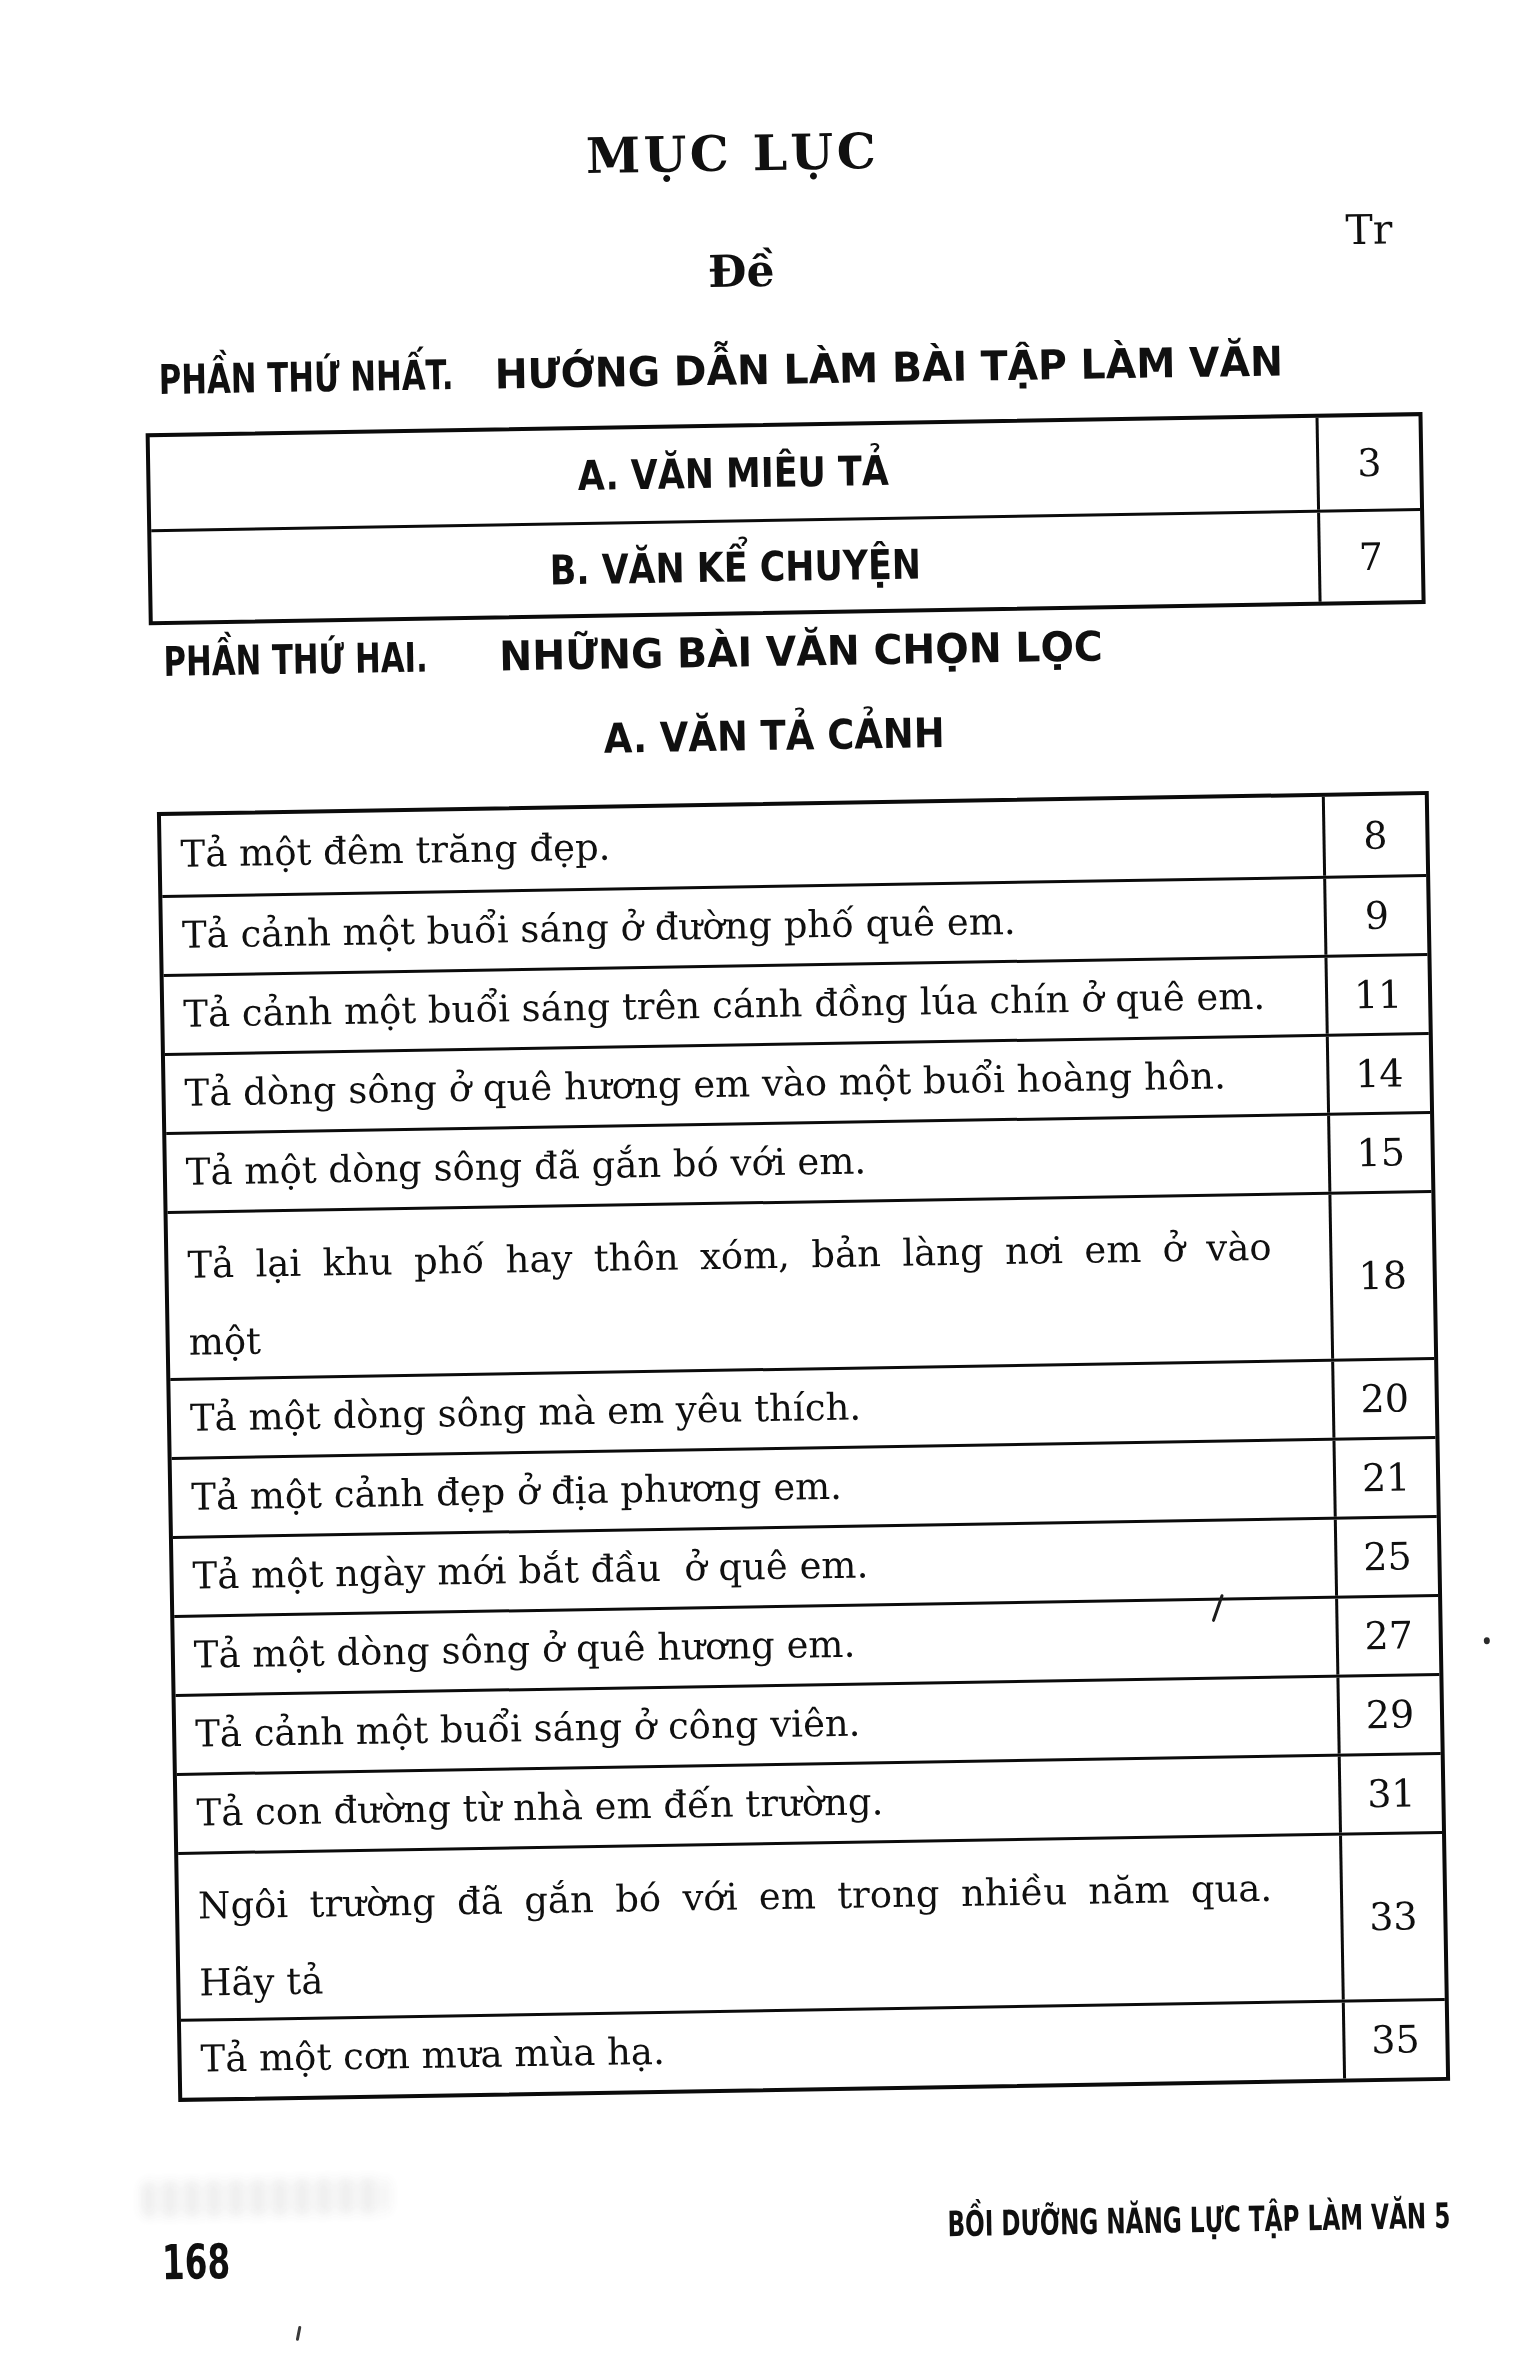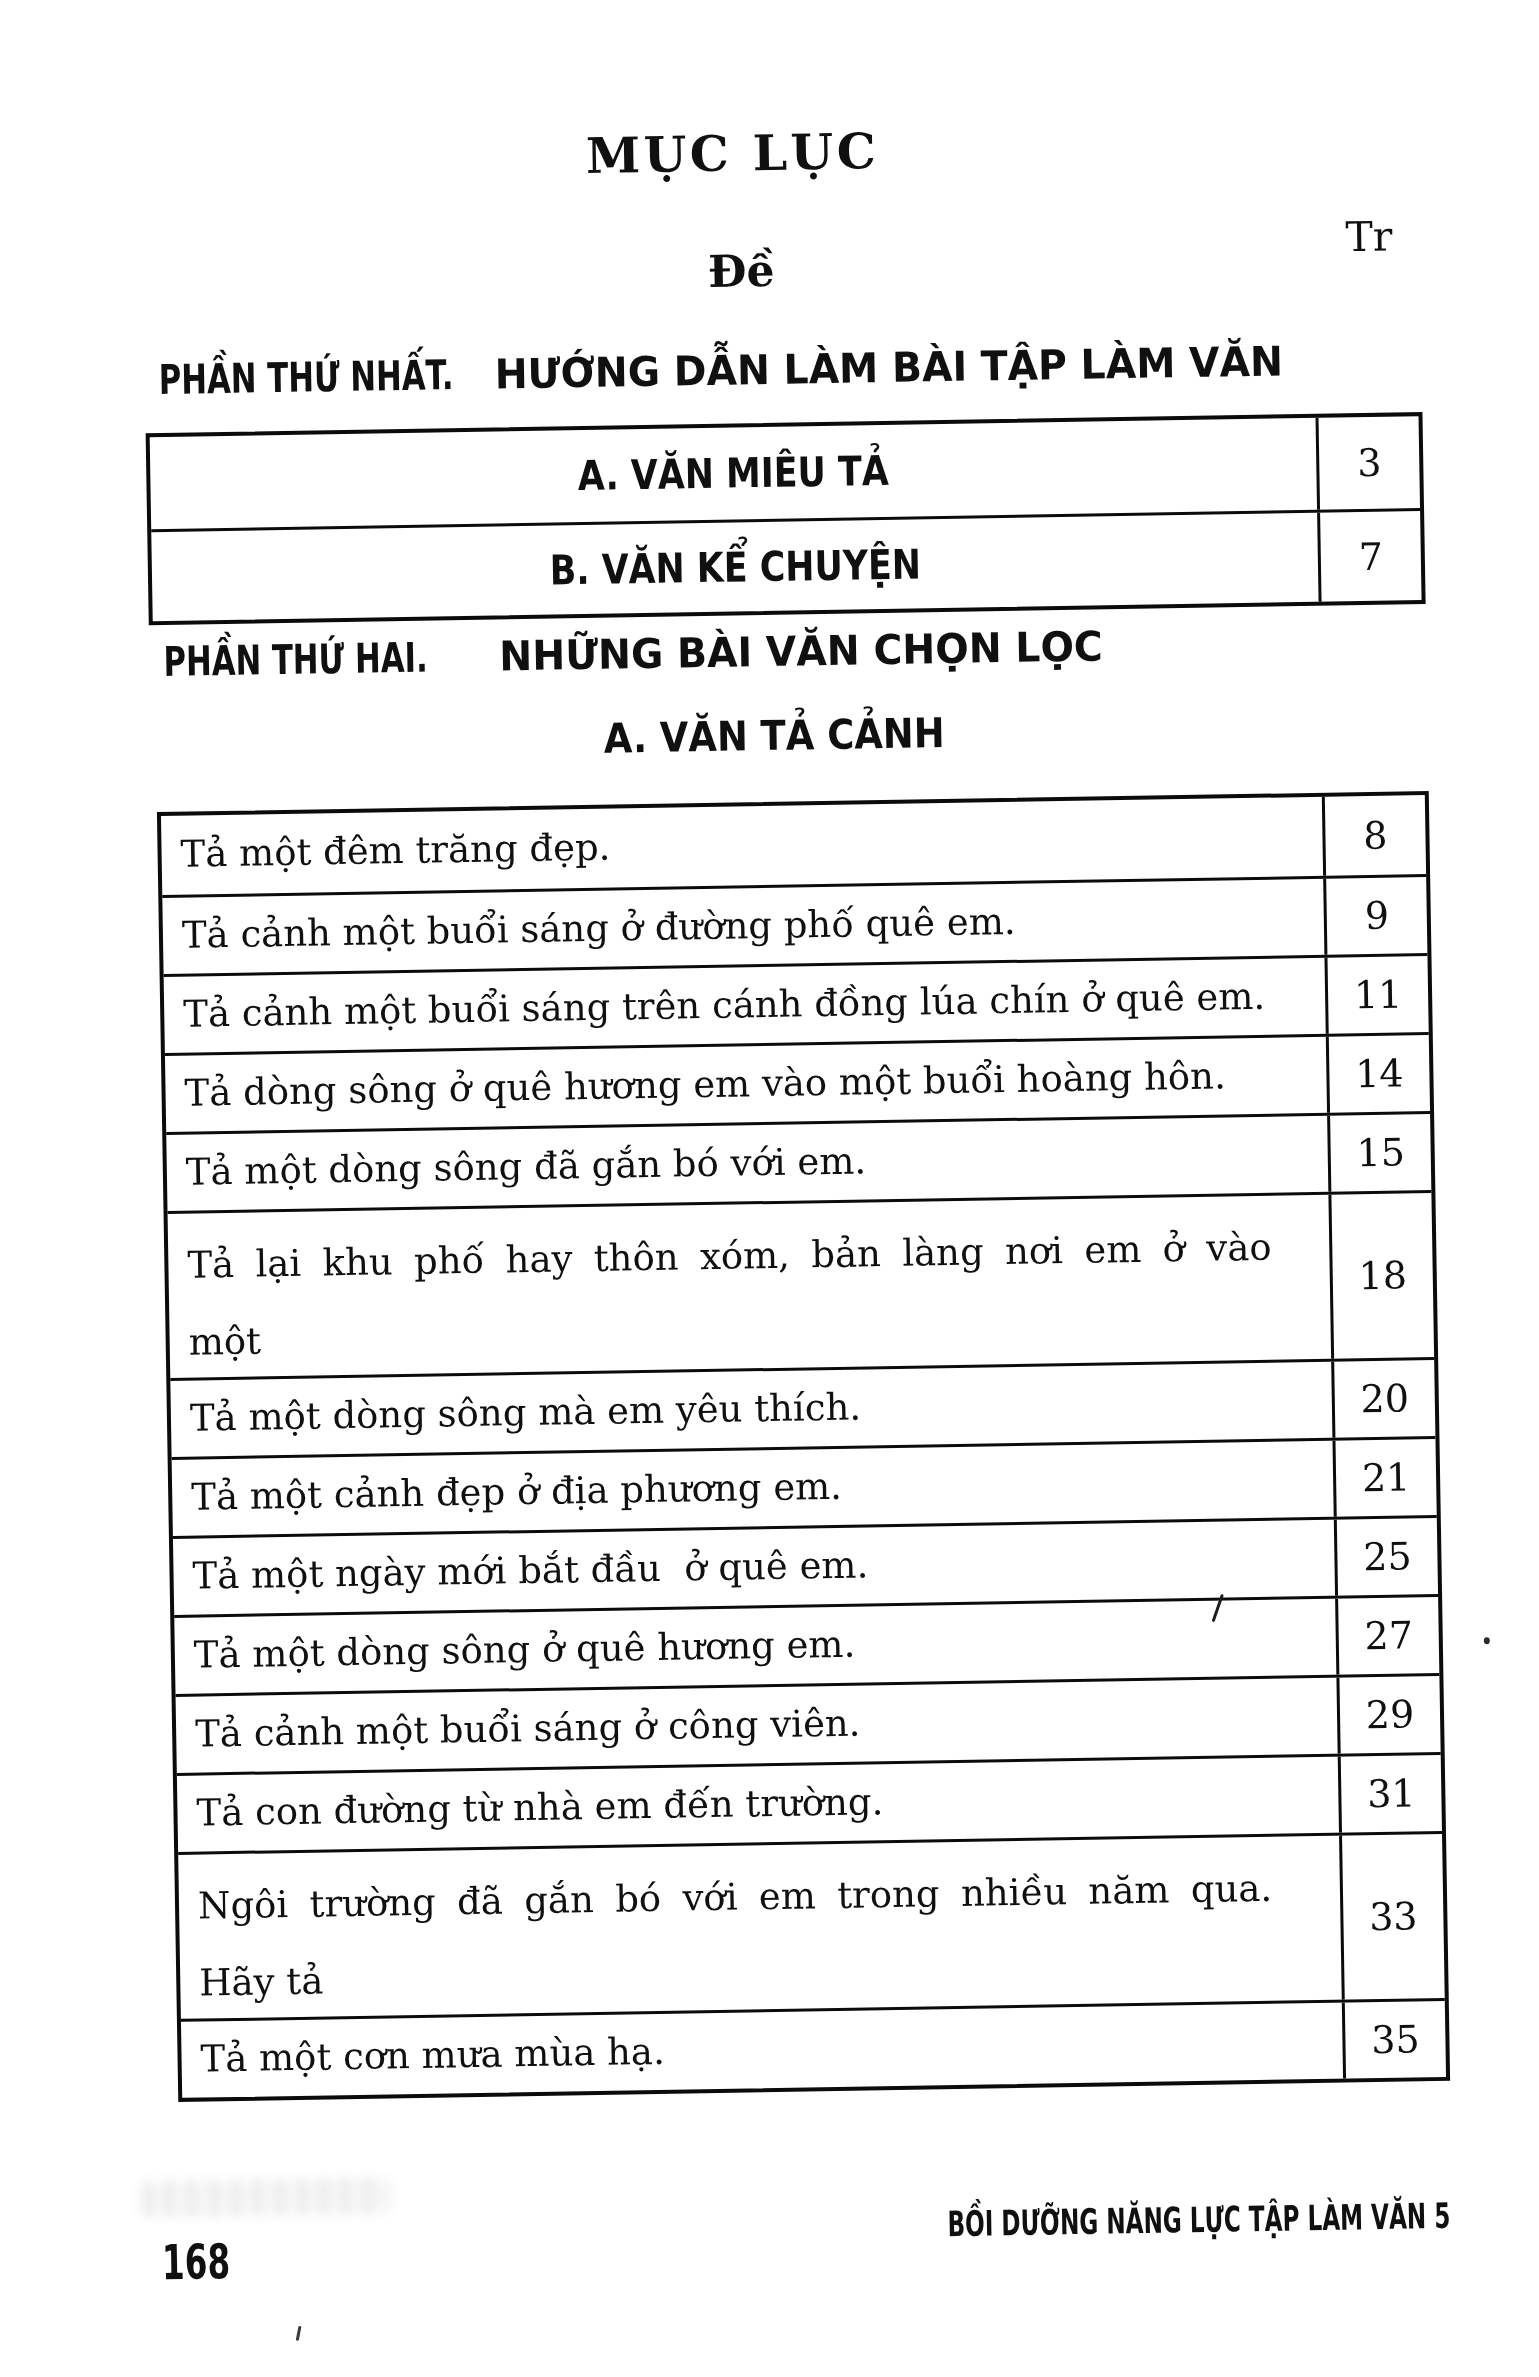--- a/index.html
+++ b/index.html
@@ -27,21 +27,20 @@
     letter-spacing: 3.4px;
   }
   .col-de {
     top: 245px;
     margin-left: -25.5px;
     font-size: 44px; font-weight: bold;
   }
   .col-tr {
     position: absolute; left: 1362px; top: 216px;
     font-size: 41px;
-    margin-top: 7px;
   }
 
   
   .part-label {
     position: absolute; left: 173px;
     font-family: "DejaVu Sans", sans-serif;
     font-size: 41px; font-weight: bold;
     white-space: nowrap;
   }
   .part-label .cx { transform: scaleX(0.75); transform-origin: left center; }

